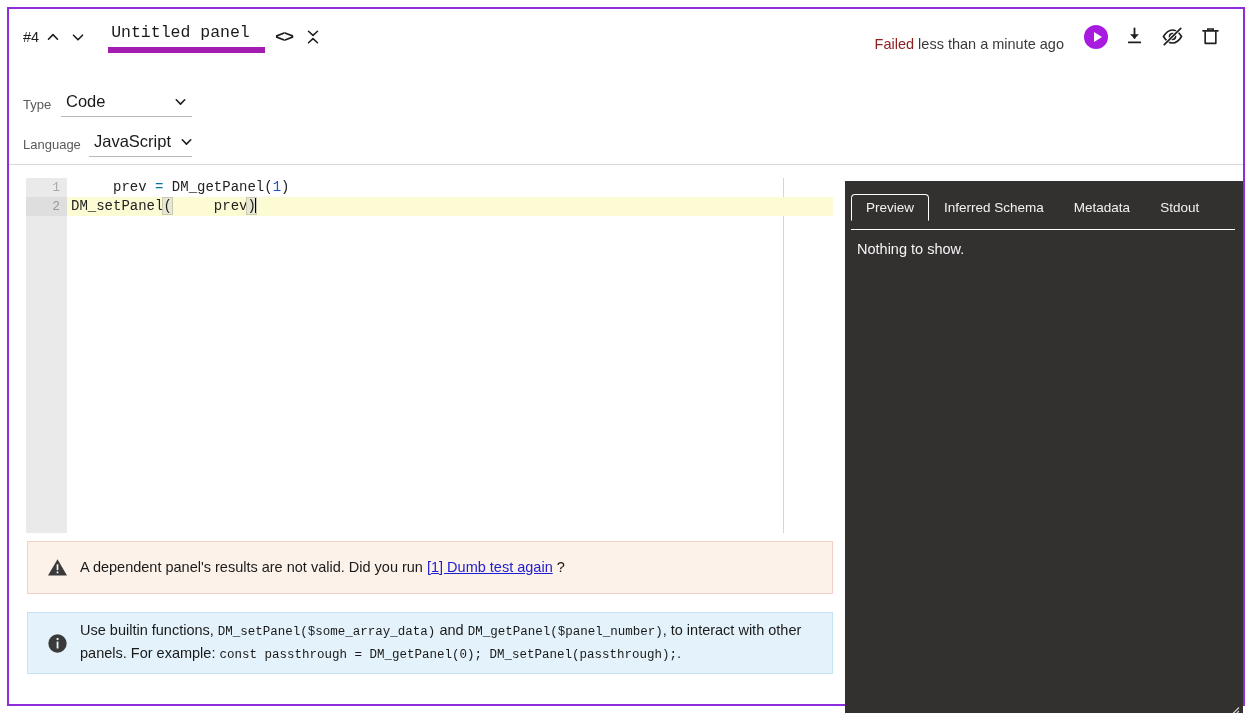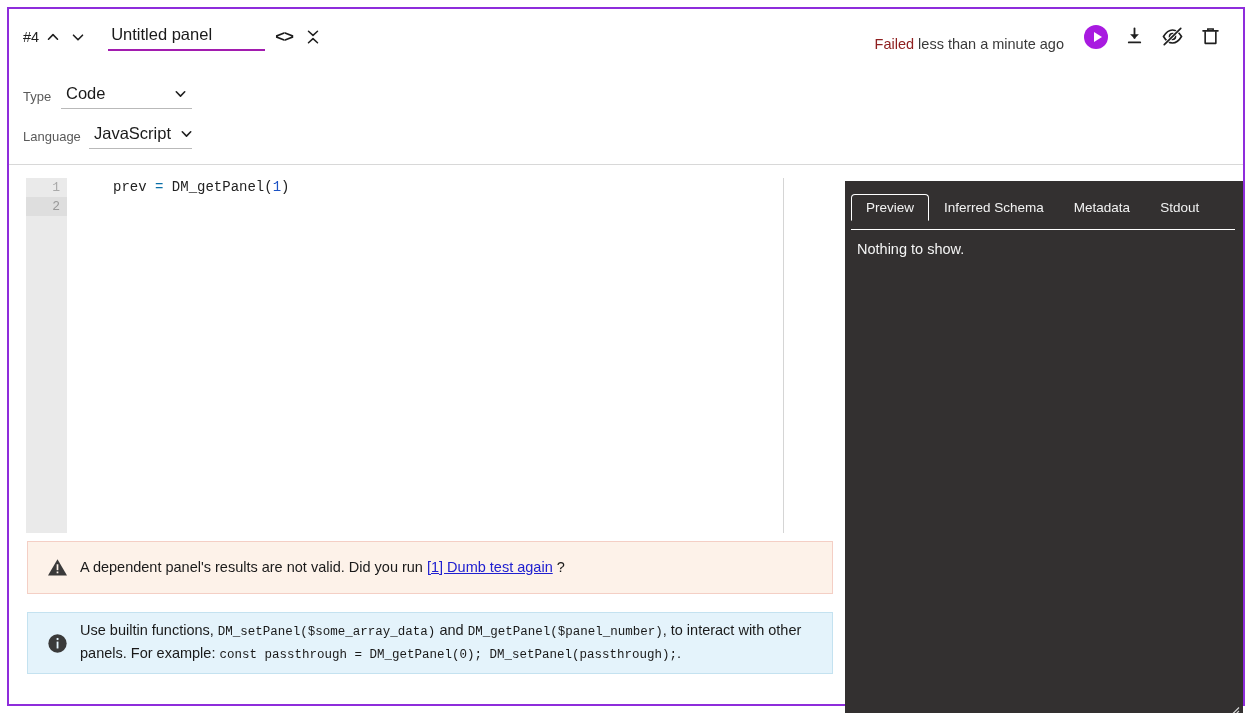--- a/index.html
+++ b/index.html
@@ -56,24 +56,24 @@
     justify-content: center;
     cursor: pointer;
     margin-left: 3px;
   }
   .chev-btn svg { display: block; }
 
   .title-input {
     margin-left: 19px;
     width: 157px;
     font-size: 16.5px;
-    font-family: Liberation Sans, sans-serif;
+    font-family: Liberation Mono, monospace;
     color: #1a1a1a;
     border: none;
-    border-bottom: 2px solid #a21caf;
+    border-bottom: 6px solid #a21caf;
     outline: none;
     background: transparent;
     padding: 2px 0 5px 3px;
     box-sizing: border-box;
   }
 
   .code-toggle {
     margin-left: 9px;
     font-size: 17px;
     color: #1a1a1a;
@@ -134,20 +134,21 @@
     border-top: 5px solid transparent;
     border-bottom: 5px solid transparent;
     margin-left: 3px;
   }
 
   
   .select-row {
     position: absolute;
     display: flex;
     align-items: center;
+    margin-top: 8px;
   }
   .select-row.type-row { left: 14px; top: 74px; }
   .select-row.lang-row { left: 14px; top: 114px; }
 
   .select-label {
     font-size: 13px;
     color: #5a5a5a;
     font-family: "Liberation Sans", sans-serif;
   }
   .select-row.type-row .select-label { width: 38px; }
@@ -489,20 +490,21 @@
 
       <div class="editor">
         <div class="gutter">
           <div class="ln">1</div>
           <div class="ln active">2</div>
         </div>
 
         <div class="code-area">
           <div class="ruler"></div>
           <div class="code-line" id="code-line-0"><span class="tok-var">prev </span><span class="tok-op">=</span><span class="tok-fn"> DM_getPanel</span><span class="tok-paren">(</span><span class="tok-num">1</span><span class="tok-paren">)</span></div>
+          <div class="code-line active" id="code-line-1"><span class="tok-fn">DM_setPanel</span><span class="tok-match">(</span><span class="tok-var">prev</span><span class="tok-match">)</span><span class="caret-bar"></span></div>
         </div>
       </div>
 
       <div class="alert alert-warning">
         <span class="alert-icon">
           <svg width="21" height="19" viewBox="0 0 22 20" aria-hidden="true">
             <path d="M11 1.4 L21 18.4 L1 18.4 Z" fill="#3a3a3a"></path>
             <rect x="10.1" y="6.6" width="1.8" height="6.2" fill="#fdf2e9"></rect>
             <rect x="10.1" y="14.2" width="1.8" height="1.9" fill="#fdf2e9"></rect>
           </svg>

